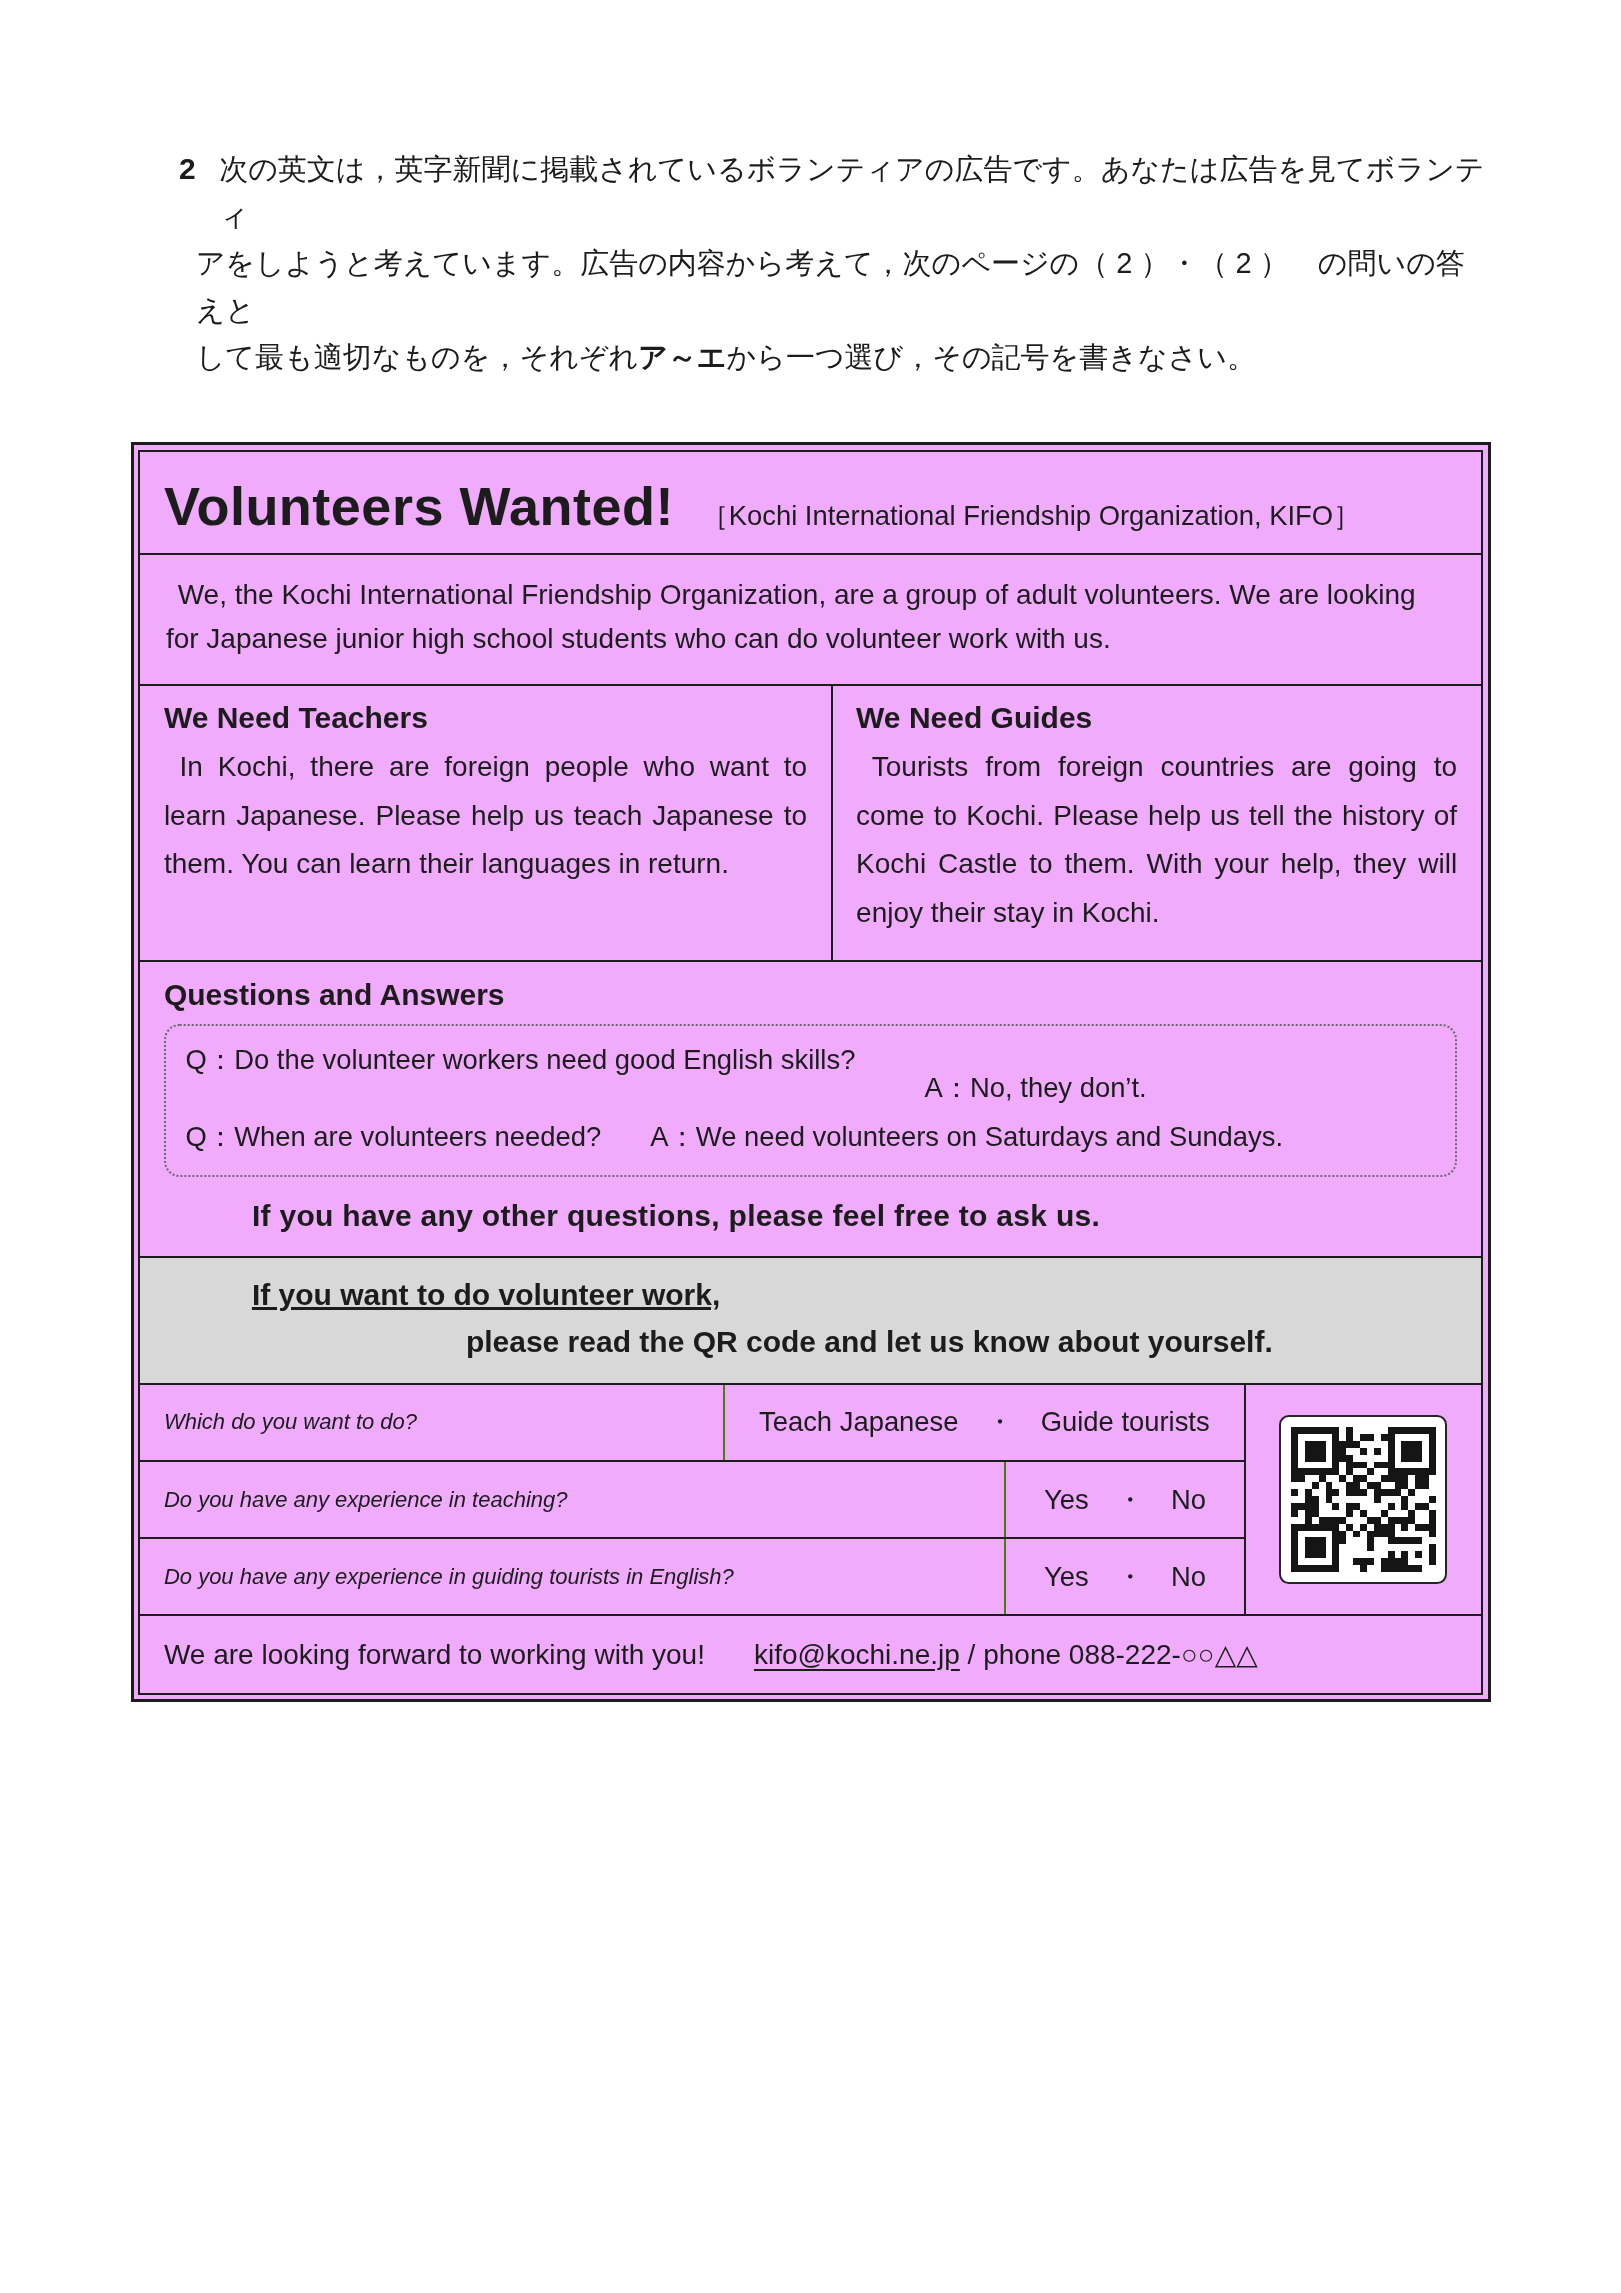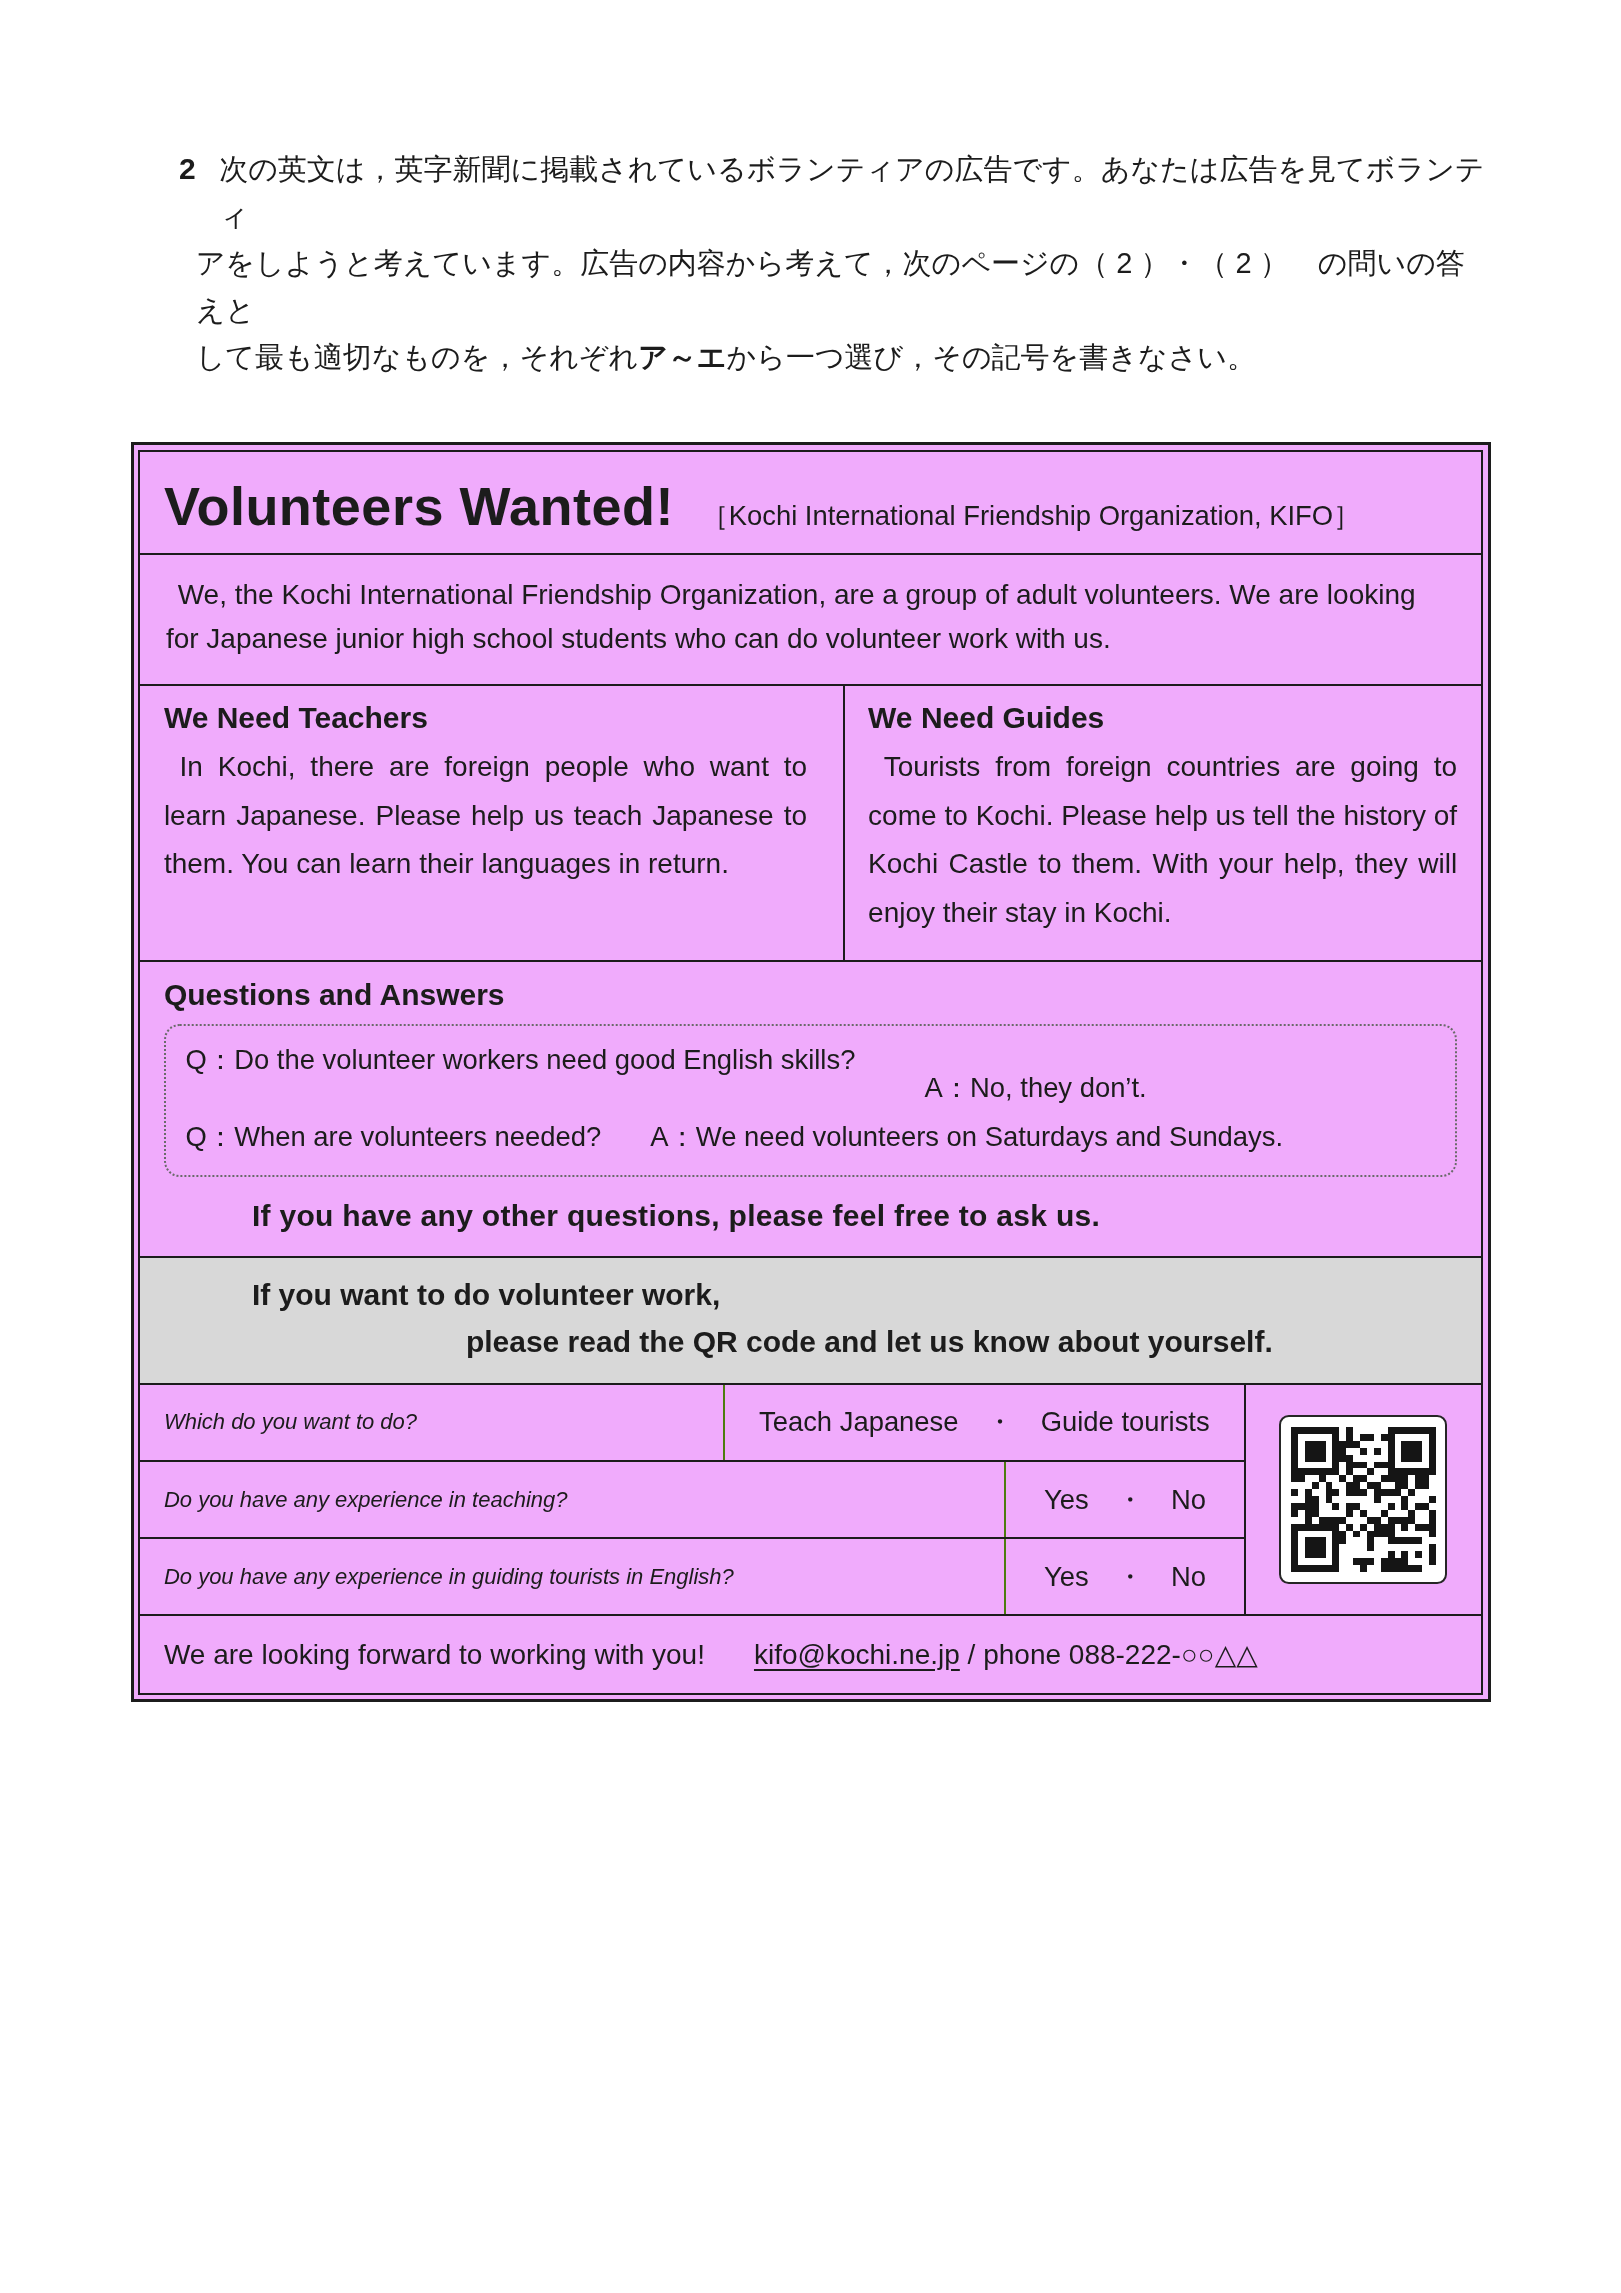--- a/index.html
+++ b/index.html
@@ -32,21 +32,21 @@
     padding:23.5px 23.5px 15.7px; border-bottom:2px solid #1c1c1c;
   }
   .ad-head h1{ font-size:54px; font-weight:700; letter-spacing:0.5px; }
   .org{ font-size:27.4px; }
 
   .intro{
     padding:17.6px 25.5px 21.6px; font-size:28px; line-height:1.6;
     text-indent:11.8px; border-bottom:2px solid #1c1c1c;
   }
 
-  .cols{ display:flex; border-bottom:2px solid #1c1c1c;gap:12px; }
+  .cols{ display:flex; border-bottom:2px solid #1c1c1c; }
   .col{ padding:15.7px 23.5px 23.5px; }
   .col.left{ width:51.5%; }
   .col.right{ flex:1; border-left:2px solid #1c1c1c; }
   .col h2{ font-size:30px; font-weight:700; margin-bottom:7.8px; }
   .col p{ font-size:28px; line-height:1.73; text-align:justify; text-indent:15.7px; }
 
   .qa{ padding:15.7px 23.5px 23.5px; border-bottom:2px solid #1c1c1c; }
   .qa h2{ font-size:30px; font-weight:700; margin-bottom:11.8px; }
   .qa-box{
     border:2px dotted #6a6a6a; border-radius:15.7px;
@@ -54,21 +54,21 @@
   }
   .qa-line{ display:flex; flex-wrap:wrap; }
   .a0{ margin-left:69px;margin-top:28px; }
   .a1{ margin-left:49px; }
   .note{ margin:21.6px 0 0 88px; font-weight:700; font-size:30px; letter-spacing:0.3px; }
 
   .cta{
     background:#d8d8d8; padding:19.6px 23.5px 23.5px;
     border-bottom:2px solid #1c1c1c; font-weight:700; font-size:30px;
   }
-  .cta1{ margin-left:88px; }
+  .cta1{ margin-left:88px;text-decoration:underline; }
   .cta2{ margin-left:302px; margin-top:13.7px; }
 
   
   .form{ display:flex; border-bottom:2px solid #1c1c1c; }
   .form-left{ flex:1; display:flex; flex-direction:column; }
   .frow{ display:flex; align-items:stretch; border-bottom:2px solid #1c1c1c; }
   .frow:last-child{ border-bottom:0; }
   .hcell{
     display:flex; align-items:center; justify-content:center; text-align:center;
     font-size:27.4px; padding:19.6px 5.9px; border-right:2px solid #1c1c1c;

